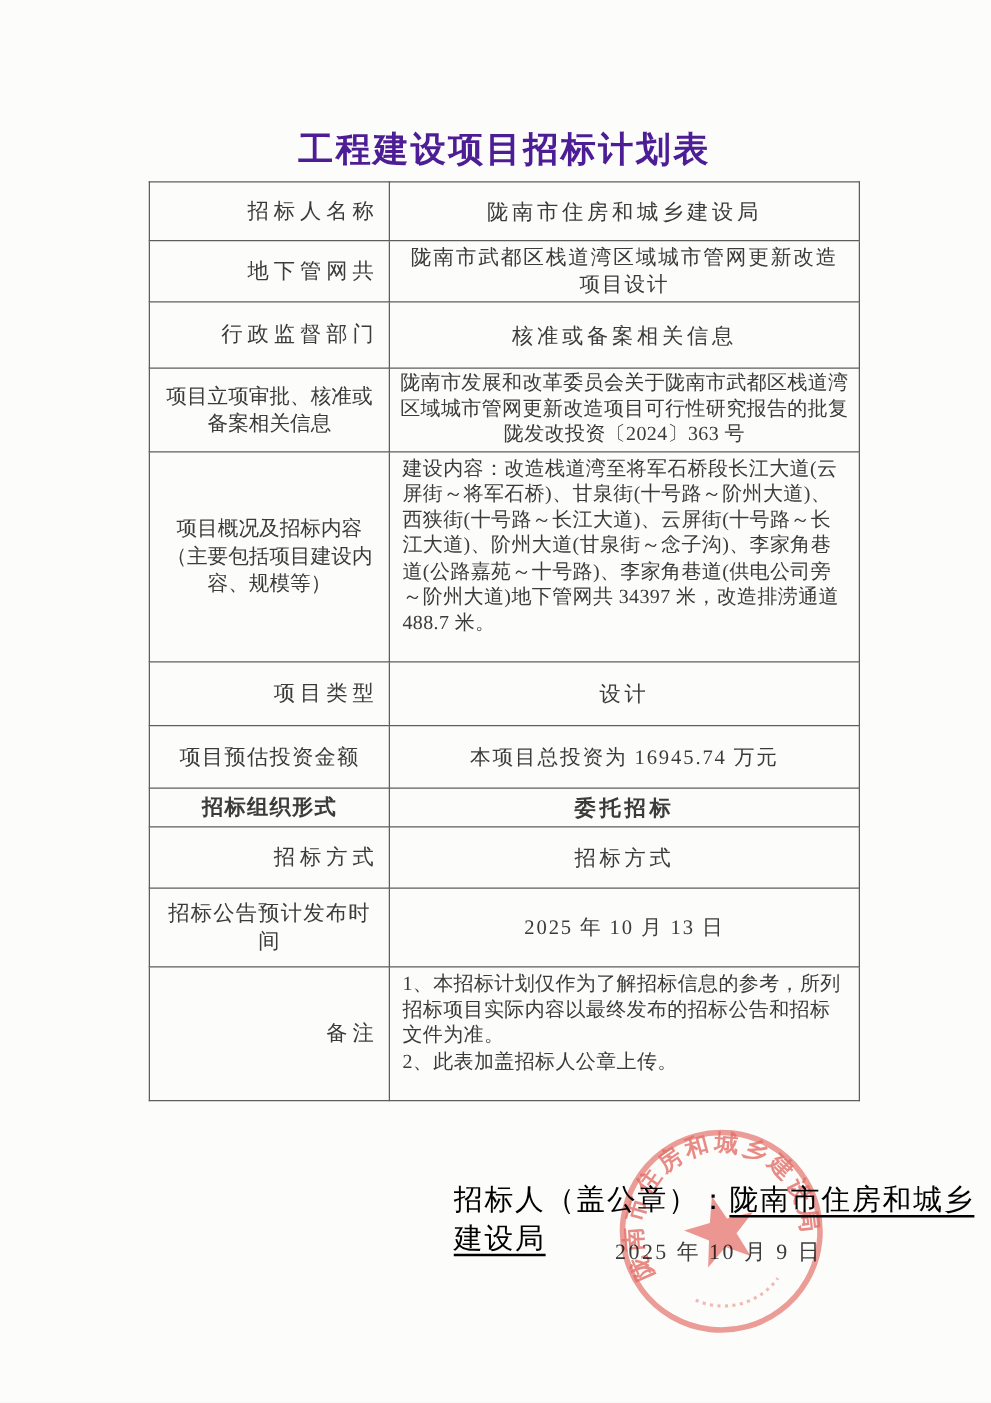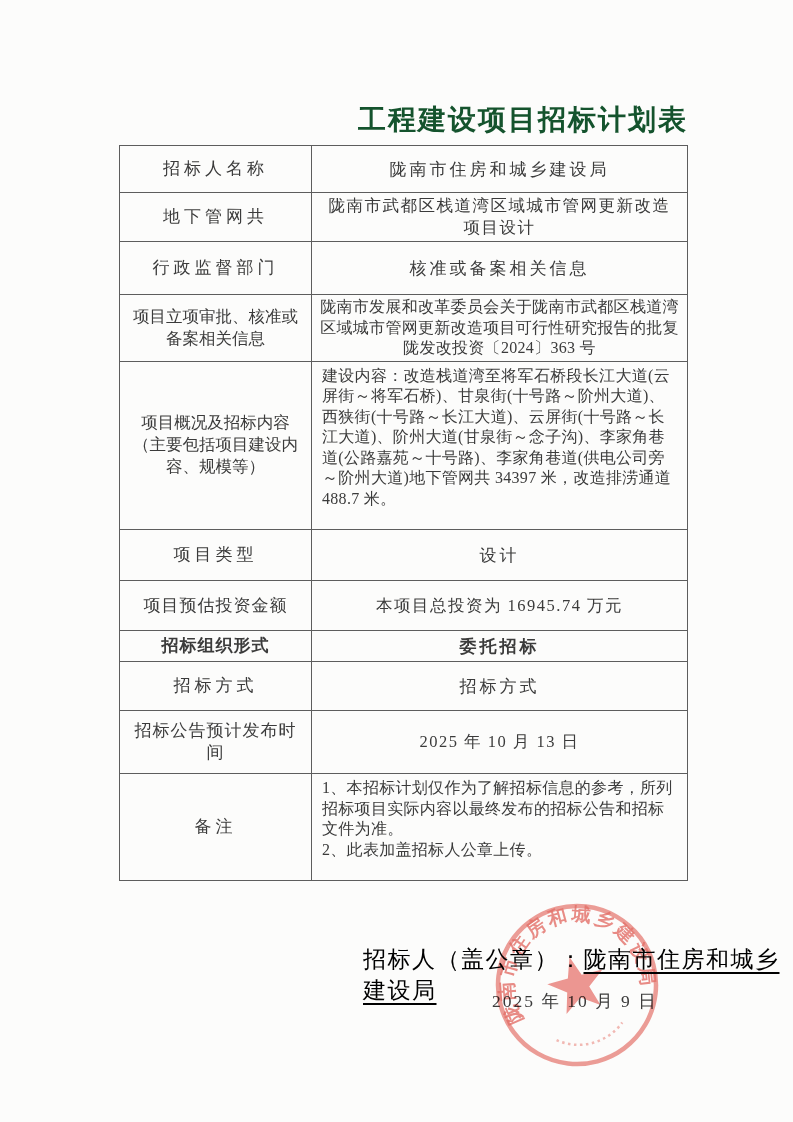--- a/index.html
+++ b/index.html
@@ -12,46 +12,46 @@
   .page {
     position: relative;
     width: 793px; height: 1122px;
     background: #fcfcfb;
     overflow: hidden;
     color: #3b3b3b;
   }
   .doc-title {
     position: absolute;
     left: 119px; top: 101px; width: 569px;
-    text-align: right;
+    text-align: center;
     font-size: 28px;
     font-weight: bold;
     letter-spacing: 2px;
-    color: #14532d;
+    color: #4c1d95;
   }
   table.plan {
     position: absolute;
     left: 119px; top: 145px;
     width: 569px;
     border-collapse: collapse;
     table-layout: fixed;
   }
   table.plan td {
     border: 1.6px solid #5d5d5d;
     vertical-align: middle;
     padding: 2px 8px;
     color: #3b3b3b;
   }
   td.lbl {
     width: 192px;
     text-align: center;
     font-size: 17px;
     line-height: 22px;
   }
-  td.lbl.sp4 { letter-spacing: 4px; }
+  td.lbl.sp4 { letter-spacing: 4px; text-align: right; }
   td.lbl.sp1 { letter-spacing: 1px; }
   td.lbl.sp0 { letter-spacing: 0; font-size: 16.5px; }
   td.val {
     text-align: center;
     font-size: 17px;
     letter-spacing: 3px;
   }
   td.val.sp1 { letter-spacing: 1.5px; font-size: 16.5px; }
   td.val.para {
     text-align: left;

